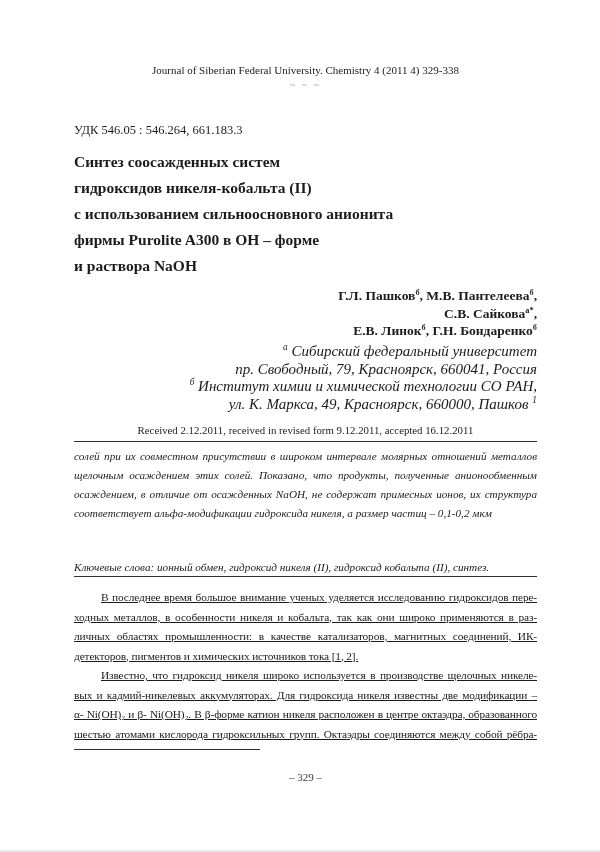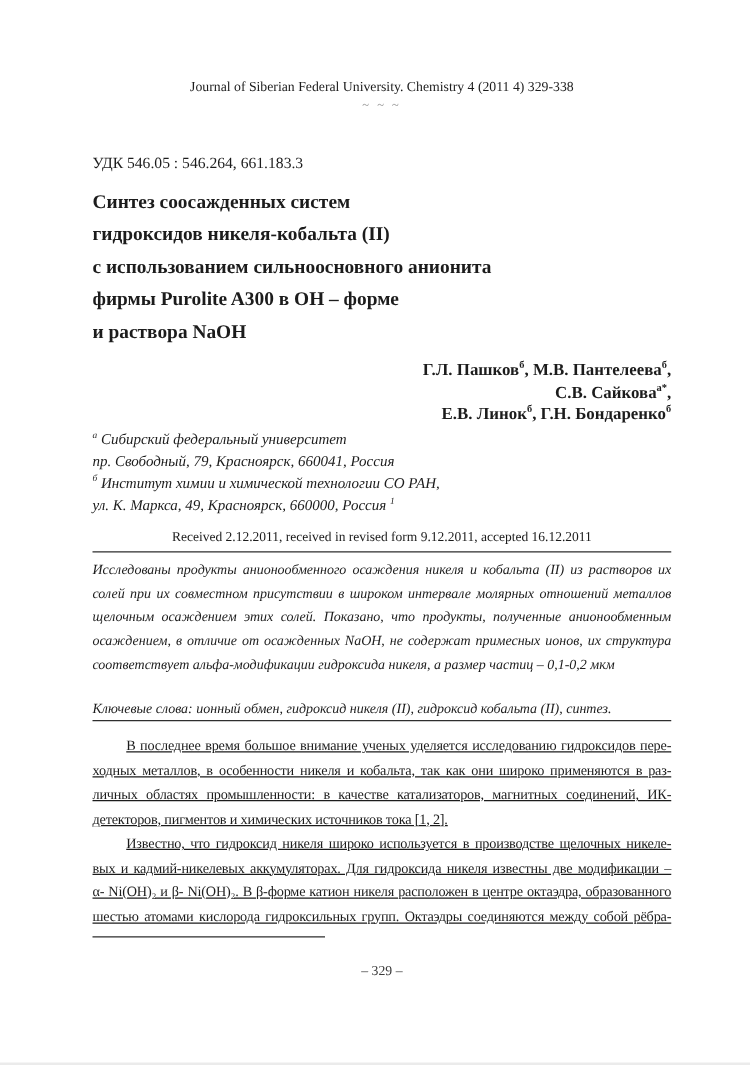--- a/index.html
+++ b/index.html
@@ -14,21 +14,21 @@
   .content{position:absolute;left:74px;top:0;width:463px;}
   .abs{position:absolute;left:0;width:463px;}
 
   .journal-header{top:64px;text-align:center;font-size:11px;line-height:13px;}
   .ornament{top:79px;text-align:center;font-size:10px;letter-spacing:2px;color:var(--ornament,#9a9a9a);}
   .udk{top:123px;font-size:12.5px;}
 
   .title{top:149px;font-weight:bold;font-size:15.5px;line-height:26px;}
 
   .authors{top:287px;text-align:right;font-weight:bold;font-size:13.5px;line-height:17.5px;}
-  .affiliations{top:343px;text-align:left;font-style:italic;font-size:12px;line-height:17.5px;}
+  .affiliations{top:343px;text-align:right;font-style:italic;font-size:15px;line-height:17.5px;}
   sup{font-size:62%;line-height:0;}
 
   .received{top:424px;text-align:center;font-size:10.8px;}
   .rule{border:none;border-top:1px solid var(--rule,#2e2e2e);height:0;margin:0;}
   .rule-1{top:441px;}
   .rule-2{top:576px;}
 
   .abstract{top:447px;font-style:italic;font-size:11.2px;line-height:19px;}
   .keywords{top:561px;font-style:italic;font-size:11.2px;}
 
@@ -68,29 +68,28 @@
     <div class="abs authors">
         <div class="line"><span>Г.Л. Пашков</span><sup>б</sup><span>, М.В. Пантелеева</span><sup>б</sup><span>,</span></div>
         <div class="line"><span>С.В. Сайкова</span><sup>а*</sup><span>,</span></div>
         <div class="line"><span>Е.В. Линок</span><sup>б</sup><span>, Г.Н. Бондаренко</span><sup>б</sup></div>
       </div>
 
     <div class="abs affiliations">
         <div class="line"><sup>а</sup><span> Сибирский федеральный университет</span></div>
         <div class="line"><span>пр. Свободный, 79, Красноярск, 660041, Россия</span></div>
         <div class="line"><sup>б</sup><span> Институт химии и химической технологии СО РАН,</span></div>
-        <div class="line"><span>ул. К. Маркса, 49, Красноярск, 660000, Россия </span><sup>1</sup></div>
+        <div class="line"><span>ул. К. Маркса, 49, Красноярск, 660000, Пашков </span><sup>1</sup></div>
       </div>
 
     <div class="abs received">Received 2.12.2011, received in revised form 9.12.2011, accepted 16.12.2011</div>
 
     <div class="abs rule rule-1"></div>
 
     <div class="abs abstract justify last-left">
-        <div class="line">Исследованы продукты анионообменного осаждения никеля и кобальта (II) из растворов их</div>
         <div class="line">солей при их совместном присутствии в широком интервале молярных отношений металлов</div>
         <div class="line">щелочным осаждением этих солей. Показано, что продукты, полученные анионообменным</div>
         <div class="line">осаждением, в отличие от осажденных NaOH, не содержат примесных ионов, их структура</div>
         <div class="line">соответствует альфа-модификации гидроксида никеля, а размер частиц – 0,1-0,2 мкм</div>
       </div>
 
     <div class="abs keywords">Ключевые слова: ионный обмен, гидроксид никеля (II), гидроксид кобальта (II), синтез.</div>
 
     <div class="abs rule rule-2"></div>
 

